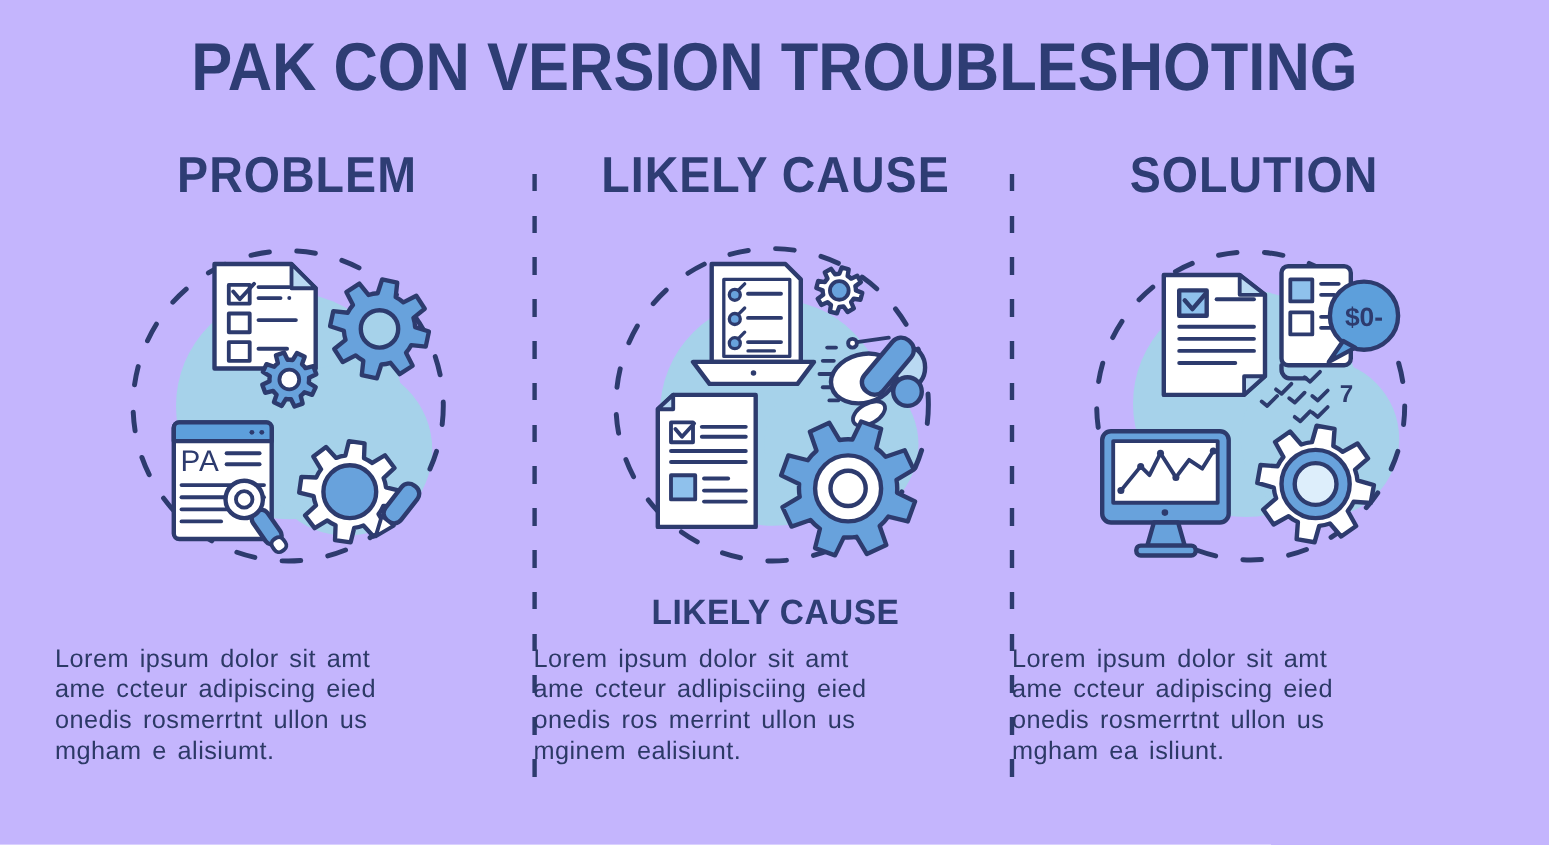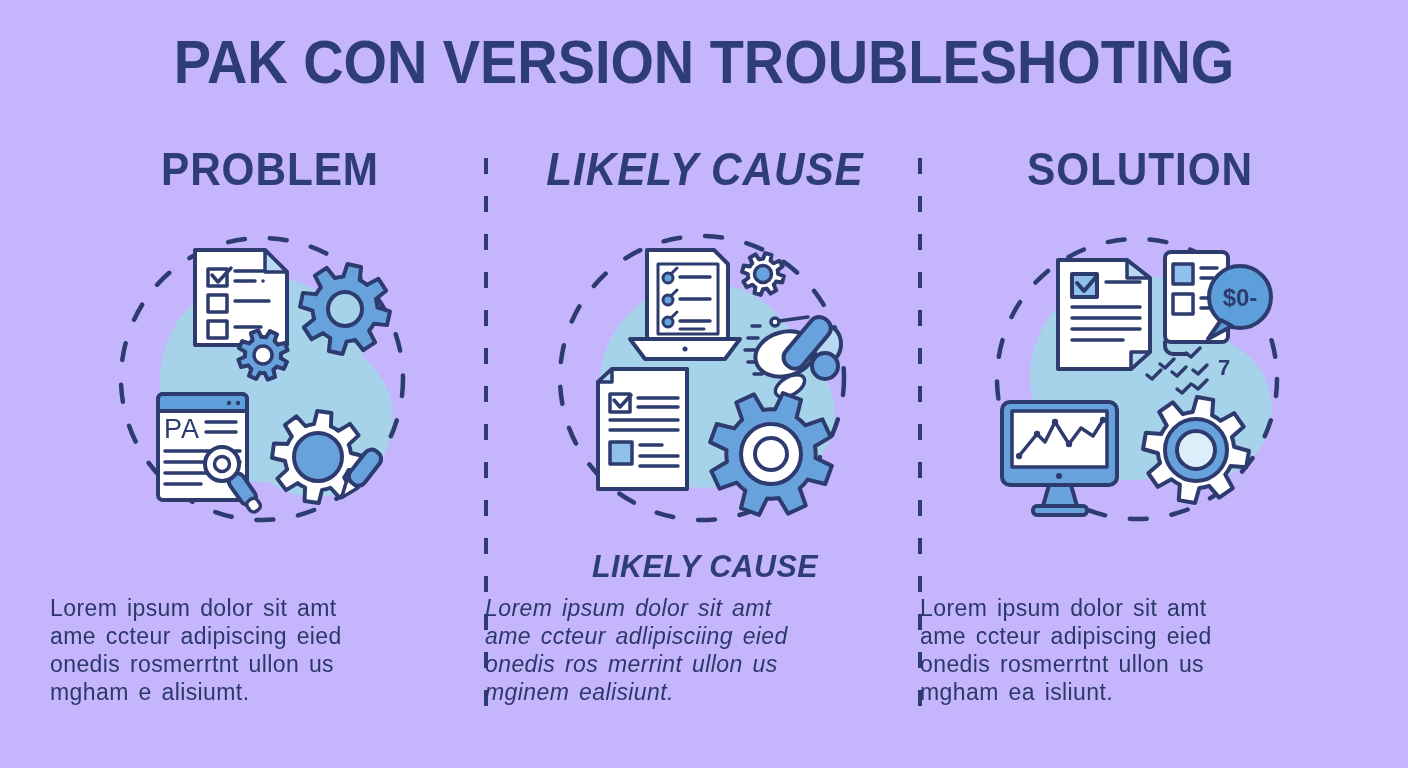--- a/index.html
+++ b/index.html
@@ -1,22 +1,22 @@
 <!DOCTYPE html>
 <html><head>
 <meta charset="utf-8">
 <style>
   html,body{margin:0;padding:0;background:#ffffff;}
   .page{position:relative;width:1408px;height:768px;background:#c4b5fd;overflow:hidden;
         font-family:"Liberation Sans",sans-serif;}
   .title{position:absolute;top:26px;left:0;width:1408px;margin:0;text-align:center;
          font-size:57px;font-weight:700;color:#2e3d74;letter-spacing:0px;
          transform:scale(0.98,1.08);transform-origin:center top;}
-  .column{position:absolute;top:14px;height:544px;width:420px;}
-  .col-1{left:60px;} .col-2{left:495px;font-style:italic;} .col-3{left:930px;}
+  .column{position:absolute;top:4px;height:544px;width:420px;}
+  .col-1{left:60px;} .col-2{left:495px;} .col-3{left:930px;}
   .col-header{position:absolute;top:128px;left:0;width:100%;margin:0;text-align:center;
               font-size:46px;font-weight:700;color:#2e3d74;letter-spacing:1px;
               transform:scaleX(0.92);}
   .sub-header{position:absolute;top:534px;left:0;width:100%;margin:0;text-align:center;
               font-size:32px;font-weight:700;color:#2e3d74;letter-spacing:0.5px;
               transform:scaleX(0.95);}
   .body-text{position:absolute;top:580px;left:-10px;width:440px;margin:0;text-align:left;
              font-size:23px;line-height:28px;color:#2c3966;white-space:pre-line;
              letter-spacing:0.4px;word-spacing:3px;}
   .illus{position:absolute;top:200px;left:45px;width:330px;height:330px;}

